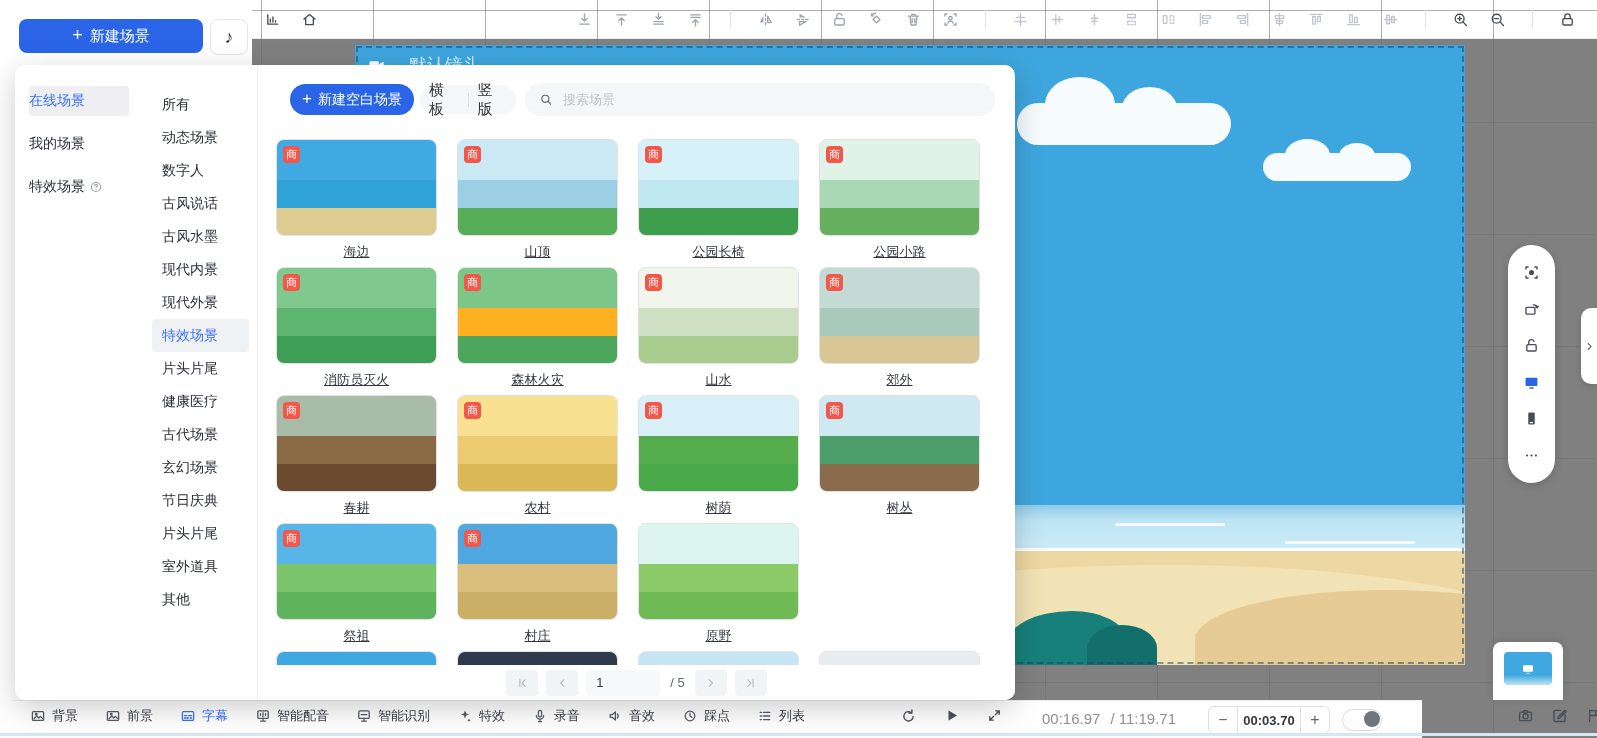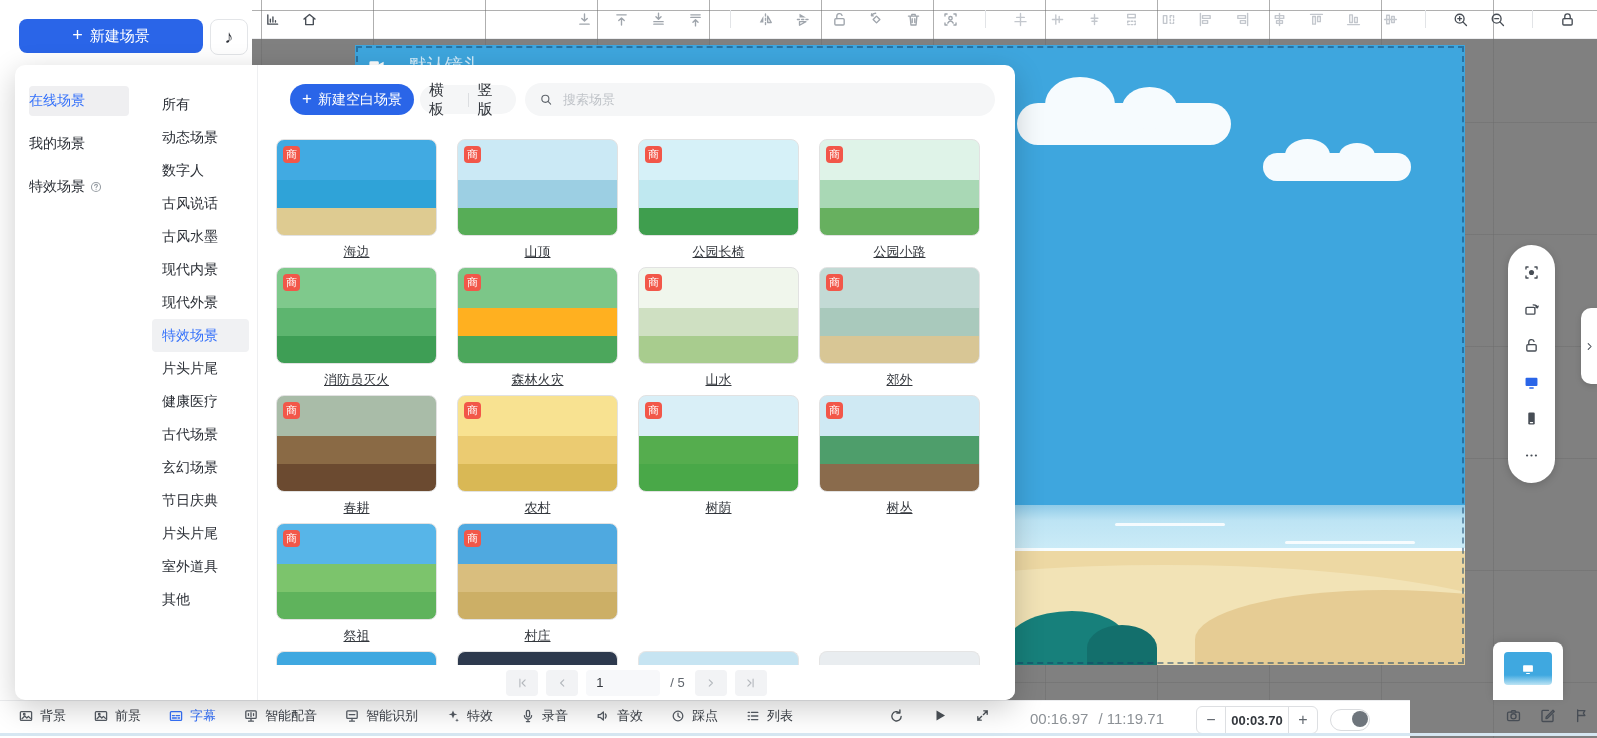--- a/index.html
+++ b/index.html
@@ -56,21 +56,21 @@
   #right-pill .rpi.active{color:#2A65E8;}
   #collapse-tab{left:1581px;top:308px;width:16px;height:76px;background:#fff;border-radius:10px 0 0 10px;box-shadow:0 2px 6px rgba(0,0,0,.15);
     display:flex;align-items:center;justify-content:center;color:#474D55;z-index:15;cursor:pointer;}
   #collapse-tab .ic{width:13px;height:13px;}
   
   #mini-panel{left:1493px;top:642px;width:70px;height:58px;background:#fff;border-radius:8px 8px 0 0;box-shadow:0 -2px 8px rgba(0,0,0,.12);z-index:16;}
   #mini-thumb{position:absolute;left:11px;top:10px;width:48px;height:33px;background:linear-gradient(180deg,#3FA8E0 70%,#BDE4F4 100%);border-radius:4px;
     display:flex;align-items:center;justify-content:center;color:#fff;}
   #mini-thumb .ic{width:14px;height:14px;}
   
-  #bottombar{left:0;top:700px;width:1410px;height:38px;background:#fff;border-top:1px solid #ECEDEF;z-index:25;}
+  #bottombar{left:12px;top:700px;width:1410px;height:38px;background:#fff;border-top:1px solid #ECEDEF;z-index:25;}
   #bb-tools{position:absolute;left:18px;top:6px;display:flex;gap:27px;align-items:center;}
   .bb-tool{display:flex;align-items:center;gap:6px;font-size:13px;color:#3A3F46;cursor:pointer;white-space:nowrap;}
   .bb-tool .ic{width:16px;height:16px;color:#565C64;}
   .bb-tool.active{color:#3672FA;}
   .bb-tool.active .ic{color:#3672FA;}
   #bb-transport{position:absolute;left:888px;top:6px;display:flex;gap:26px;align-items:center;color:#4B5157;}
   #bb-times{position:absolute;left:1030px;top:9px;font-size:15px;color:#8C9196;display:flex;gap:10px;}
   #bb-stepper{position:absolute;left:1196px;top:5px;width:120px;height:26px;border:1px solid #DDDFE2;border-radius:6px;display:flex;align-items:stretch;background:#fff;}
   #bb-stepper .st-btn{width:28px;display:flex;align-items:center;justify-content:center;color:#60666D;cursor:pointer;font-size:16px;}
   #bb-stepper .st-val{flex:1;border-left:1px solid #DDDFE2;border-right:1px solid #DDDFE2;display:flex;align-items:center;justify-content:center;
@@ -631,20 +631,24 @@
               <div class="badge" style="background: rgb(242, 87, 73);">商</div>
             </div>
             <div class="scene-label">祭祖</div>
           </div>
           <div class="scene-card">
             <div class="thumb" style="background: linear-gradient(rgb(79, 169, 224) 0%, rgb(79, 169, 224) 42%, rgb(217, 190, 126) 42%, rgb(217, 190, 126) 72%, rgb(204, 175, 102) 72%, rgb(204, 175, 102) 100%);">
               <div class="badge" style="background: rgb(242, 87, 73);">商</div>
             </div>
             <div class="scene-label">村庄</div>
           </div>
+          <div class="scene-card">
+            <div class="thumb" style="background: linear-gradient(rgb(221, 245, 239) 0%, rgb(221, 245, 239) 42%, rgb(140, 201, 104) 42%, rgb(140, 201, 104) 72%, rgb(111, 186, 85) 72%, rgb(111, 186, 85) 100%);"></div>
+            <div class="scene-label">原野</div>
+          </div>
         </div>
       <div id="partial-row">
           <div class="sliver" style="background: rgb(63, 168, 224);"></div>
           <div class="sliver" style="background: rgb(46, 58, 78);"></div>
           <div class="sliver" style="background: rgb(198, 228, 242);"></div>
           <div class="sliver" style="background: rgb(233, 237, 240);"></div>
         </div>
       <div id="pagination">
         <div class="pg-btn">
             <svg class="ic" viewBox="0 0 20 20">

